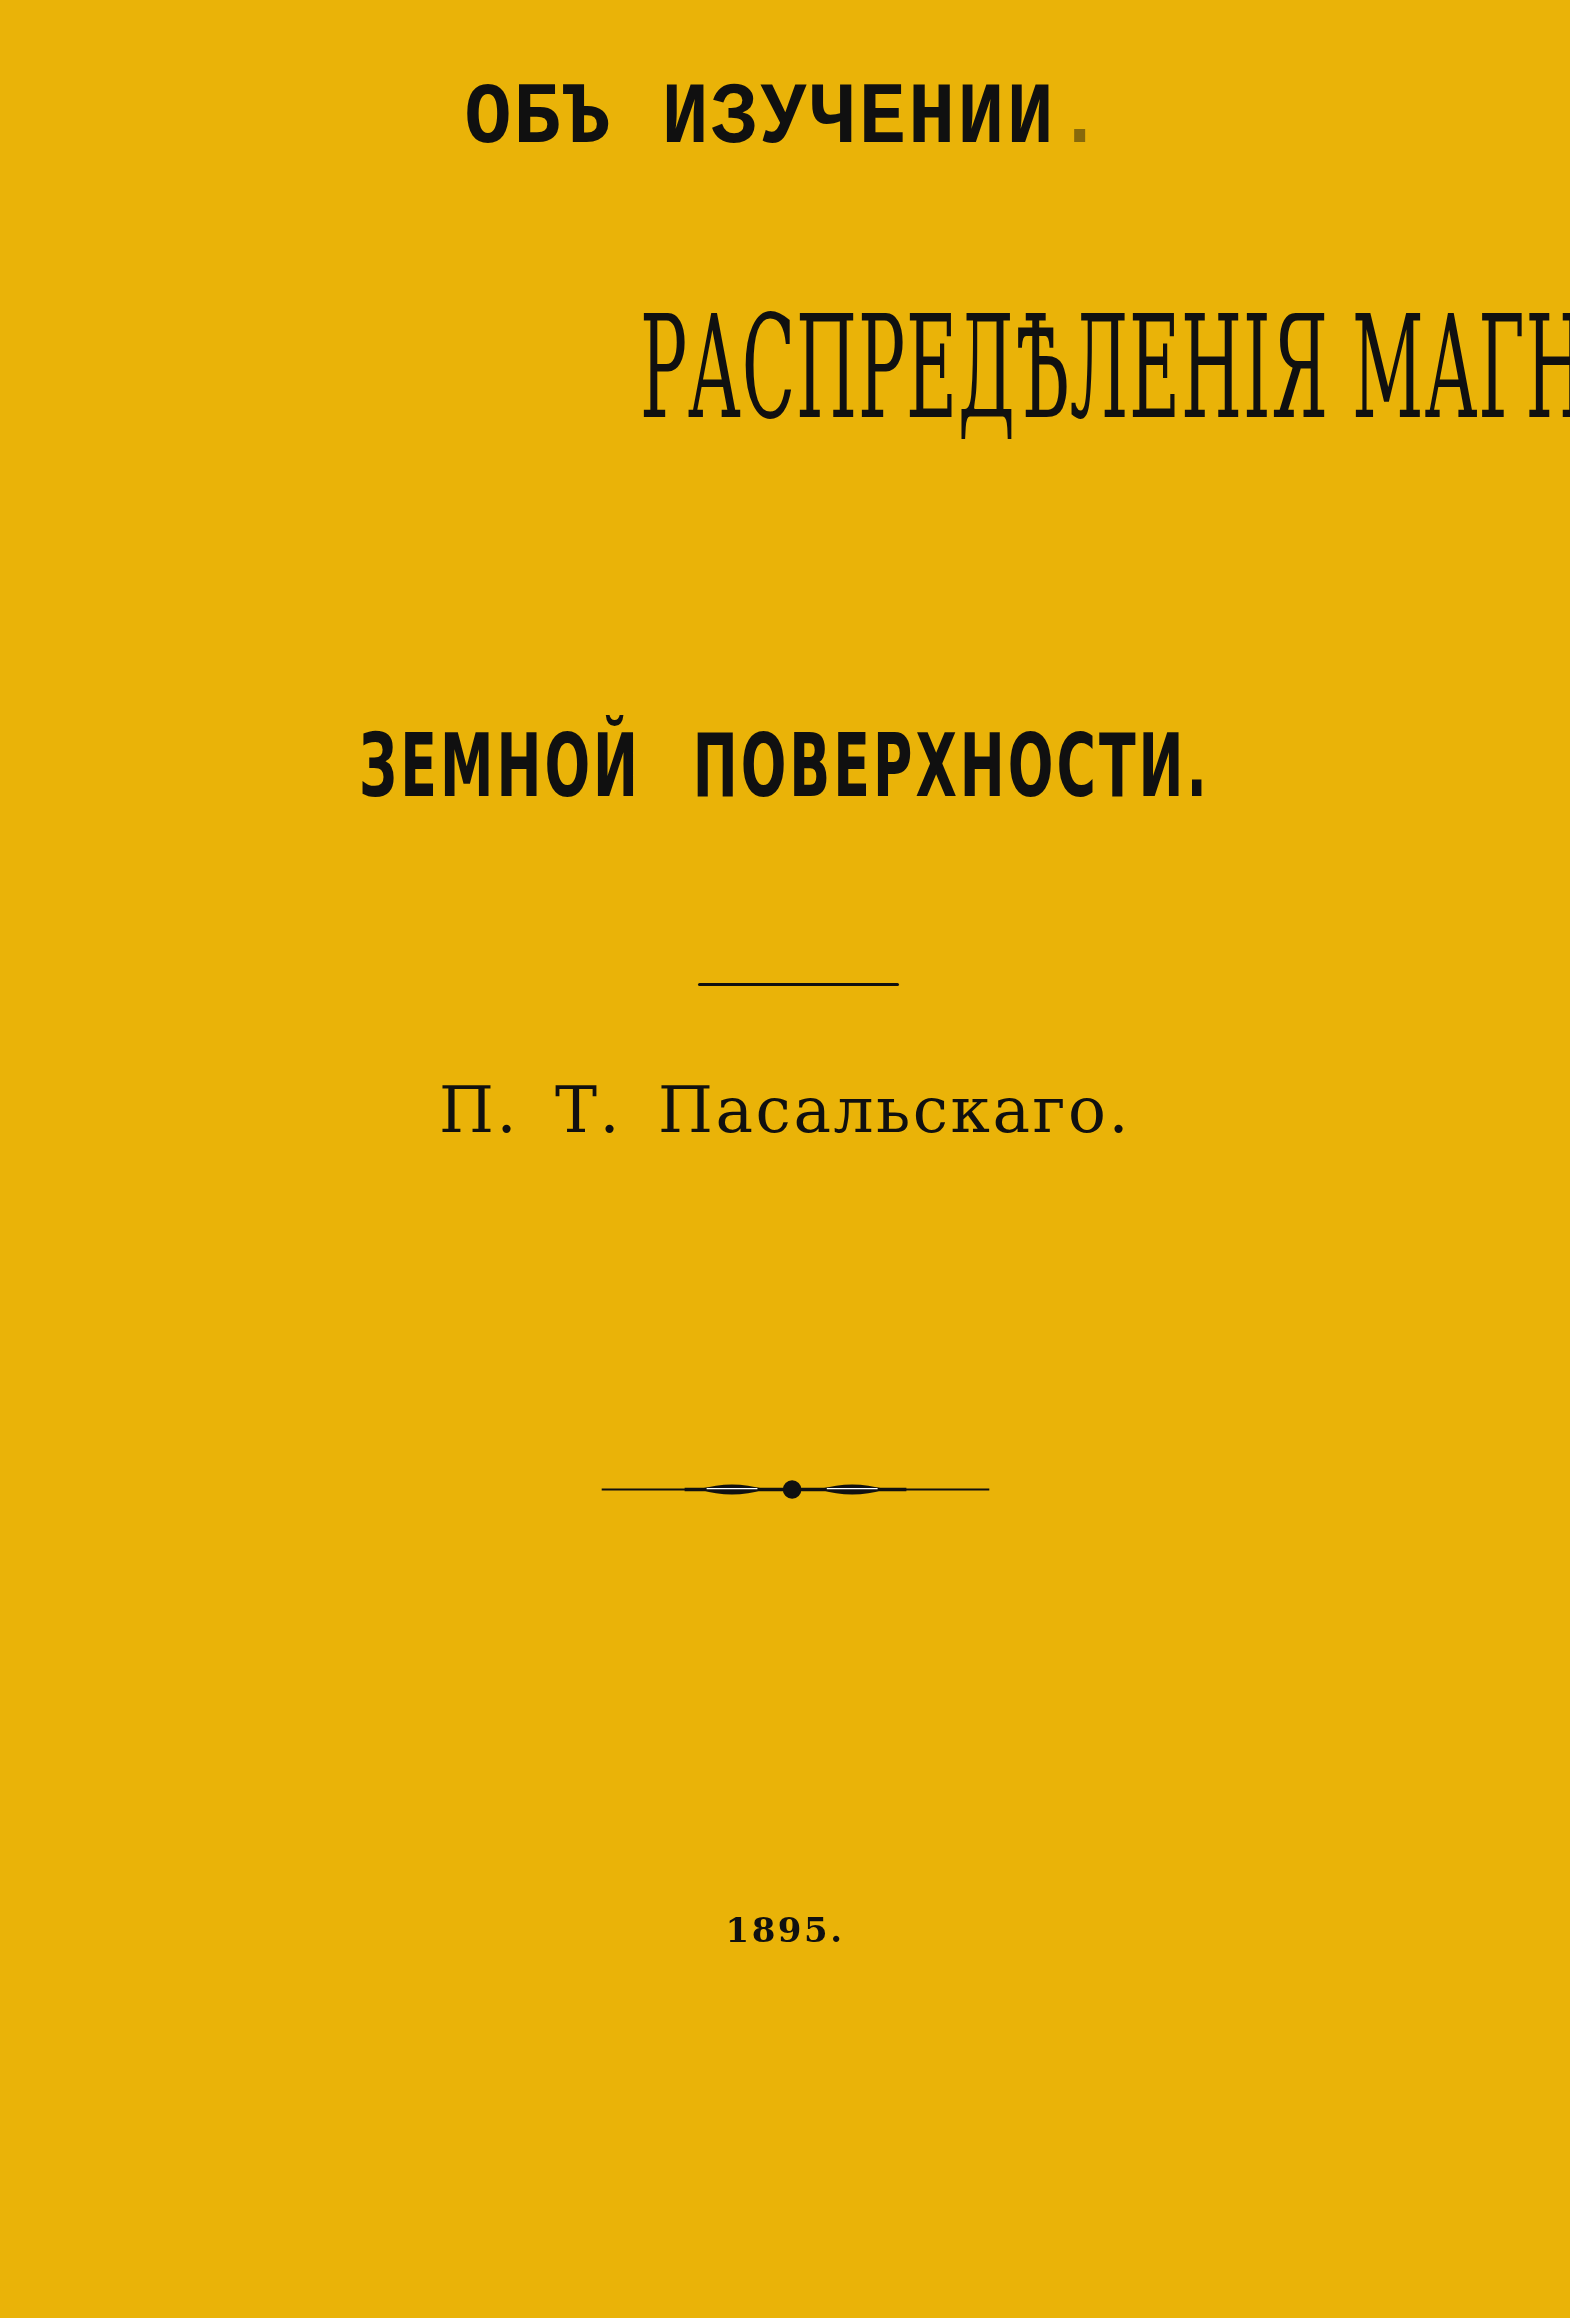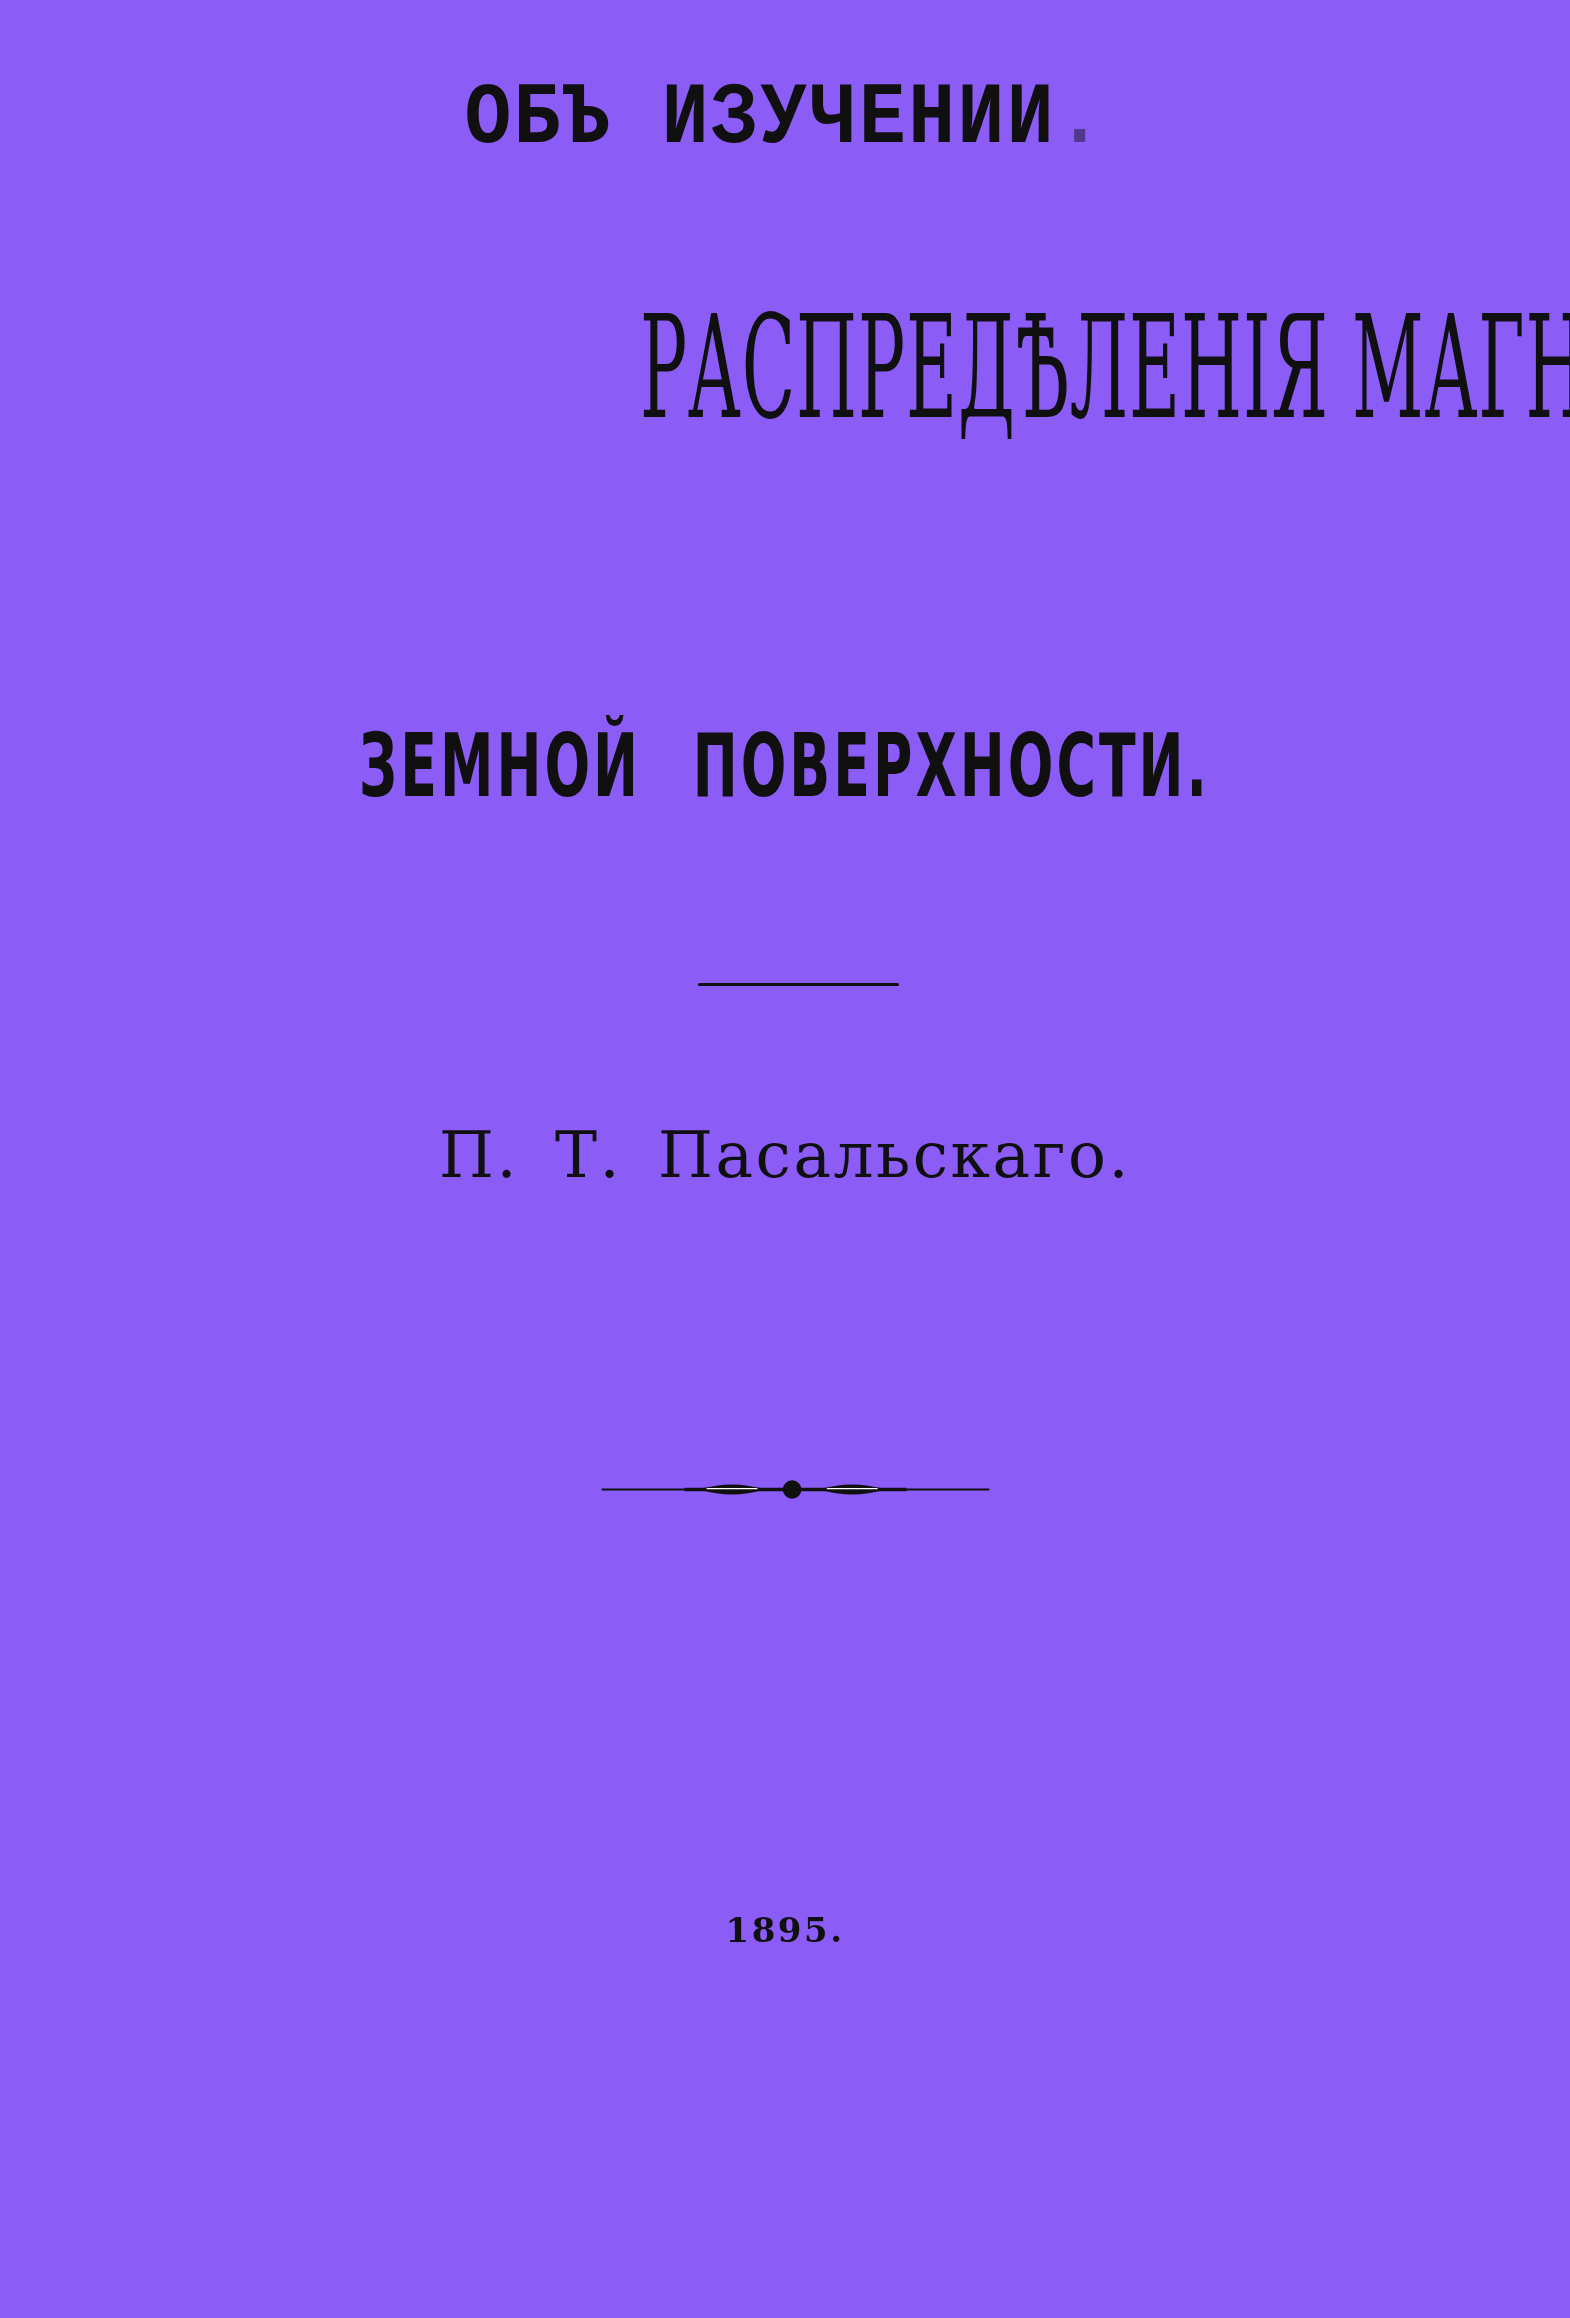--- a/index.html
+++ b/index.html
@@ -4,21 +4,21 @@
 <style>
   html, body {
     margin: 0;
     padding: 0;
     background: #ffffff;
   }
   .page {
     position: relative;
     width: 1570px;
     height: 2319px;
-    background: #8b5cf6;
+    background: #eab308;
     color: #101010;
     overflow: hidden;
     font-family: "DejaVu Serif", serif;
   }
   .line {
     position: absolute;
     left: 0;
     width: 100%;
     text-align: center;
     white-space: nowrap;
@@ -73,21 +73,21 @@
     position: absolute;
     top: 983px;
     left: 698px;
     width: 201px;
     height: 2.5px;
     background: #101010;
     border-radius: 1.7px;
   }
 
   .author-line {
-    top: 1124px;
+    top: 1079px;
     font-family: "DejaVu Serif", serif;
     font-size: 63px;
     letter-spacing: 2.5px;
     word-spacing: 13.5px;
   }
 
   .ornament {
     position: absolute;
     top: 1475px;
     left: 600px;

